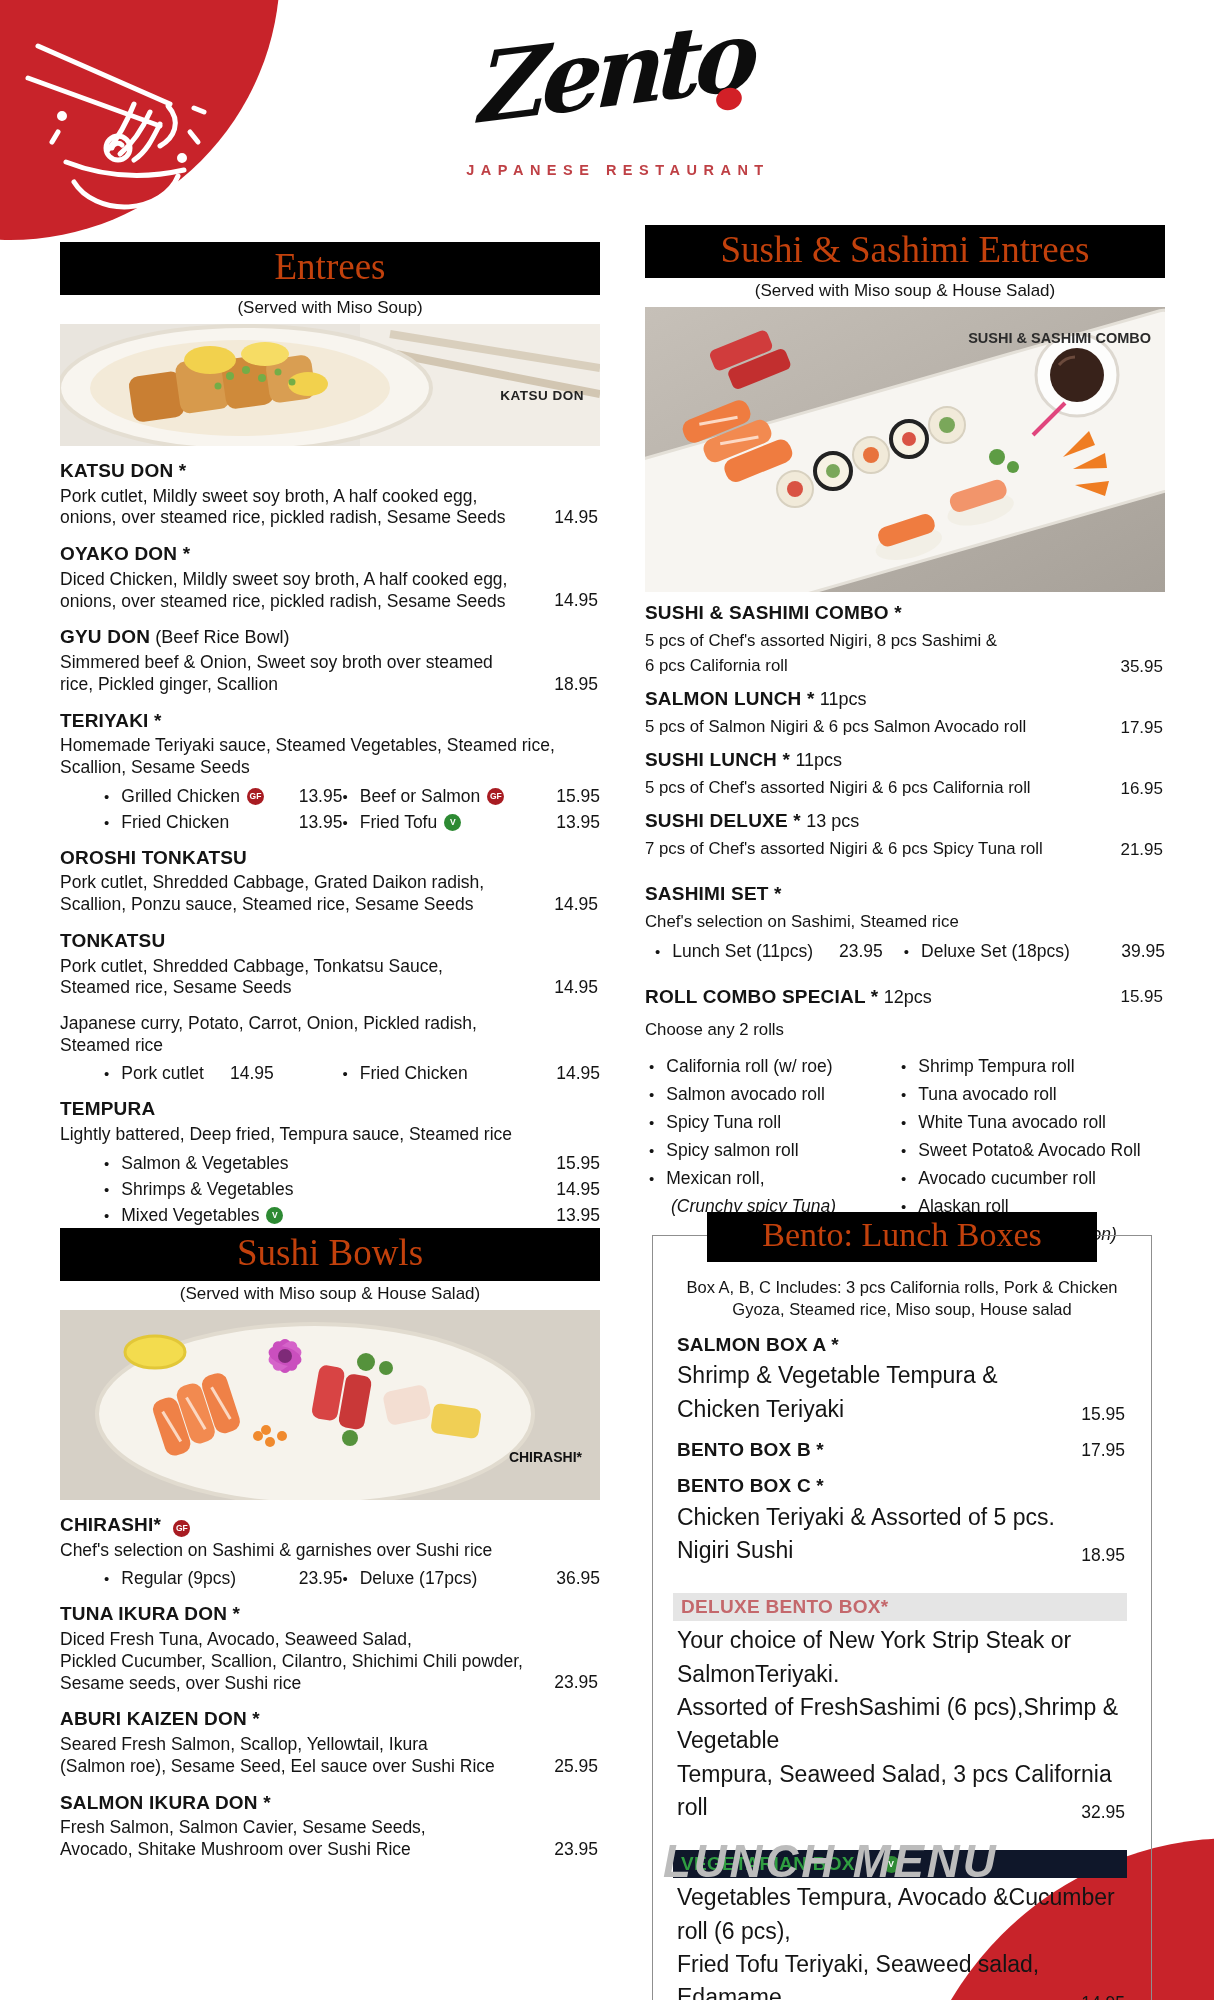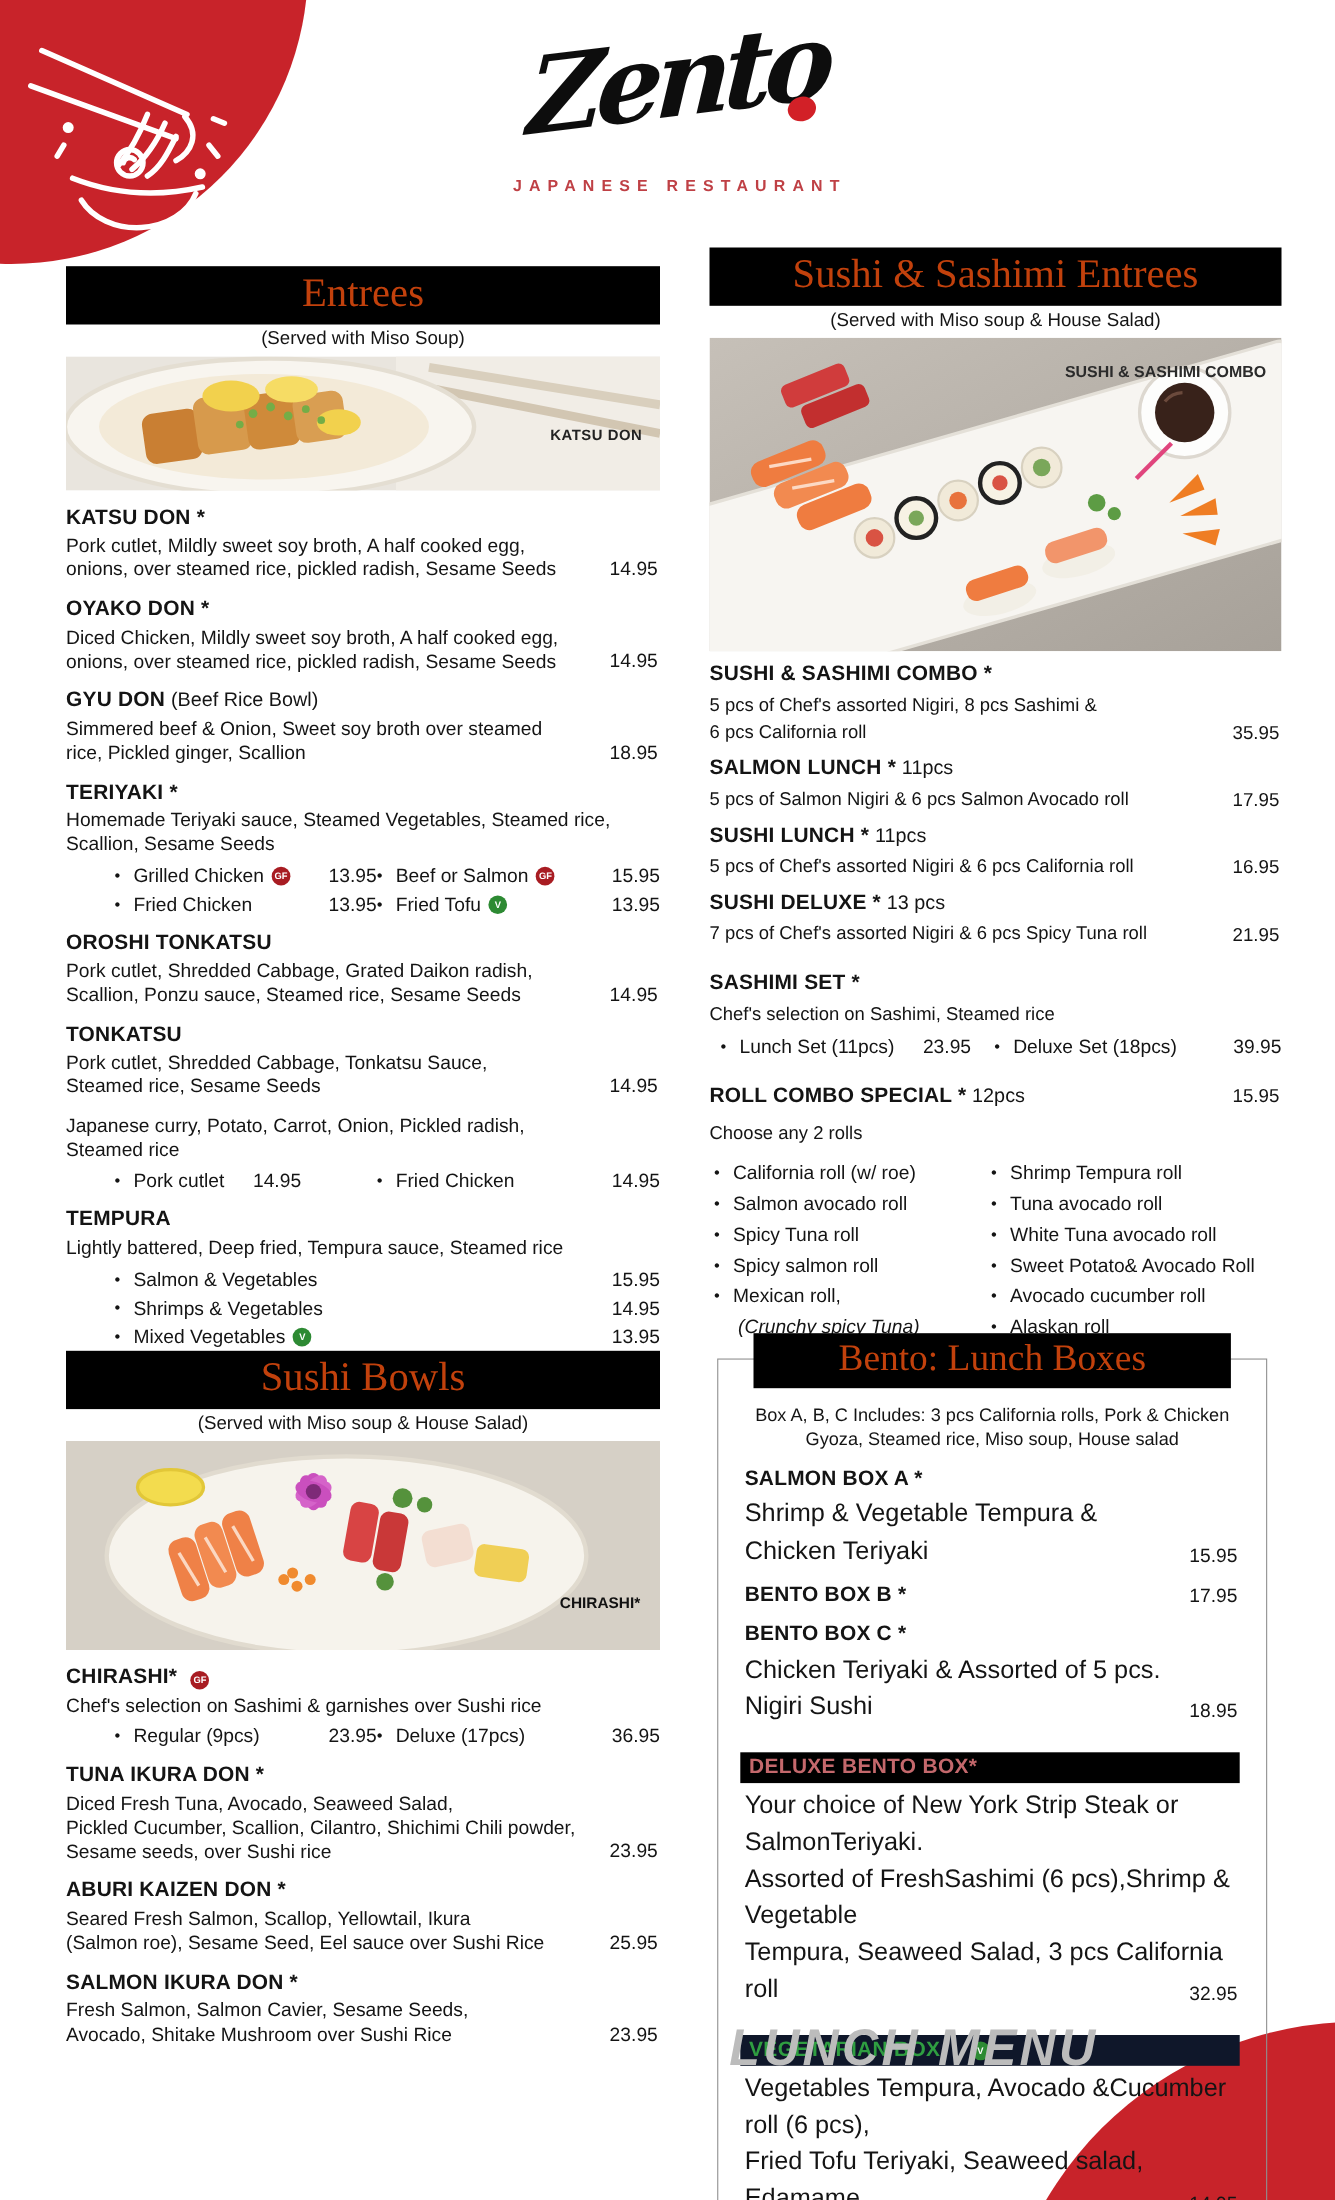--- a/index.html
+++ b/index.html
@@ -55,28 +55,28 @@
   #sushiEntrees .price{font-size:17px;}
   
   .rolls{display:flex;margin:14px 0 0 4px;font-size:17.5px;}
   .rolls-col{display:flex;flex-direction:column;row-gap:7px;}
   .rolls-col.left{width:252px;flex:none;}
   .rolls-col.right{flex:1;}
   .roll{display:flex;align-items:center;}
   .roll-note{font-style:italic;margin-left:22px;}
   .rolls-col.right .roll-note{margin-left:30px;}
   
-  .bento-bar{position:relative;z-index:2;width:434px;margin:0 auto;font-size:34px;padding:4px 0 8px;}
+  .bento-bar{position:relative;z-index:2;width:390px;margin:0 auto;font-size:34px;padding:4px 0 8px;}
   .bento-box{border:1.5px solid #8f8f8f;margin-top:-27px;padding:40px 24px 26px;background:transparent;}
   .bento-note{text-align:center;font-size:16.5px;line-height:1.35;white-space:pre-line;}
   .bento-box .mi{margin-top:13px;}
   .bento-box .mi-desc{font-size:23px;line-height:1.45;padding-right:64px;}
   .bento-box .mi-desc.full{padding-right:0;}
   .hl{display:flex;align-items:center;padding:3px 8px;margin:0 0 2px -4px;font-size:19px;font-weight:bold;letter-spacing:.3px;}
-  .hl.pink{background:#000000;color:#c4686c;}
+  .hl.pink{background:#e5e5e5;color:#c4686c;}
   .hl.green{background:#0f172a;color:#2f9e41;gap:28px;}
   .mi.gap{margin-top:26px;}
   
   .watermark{position:absolute;left:663px;top:1833px;font-size:47px;font-weight:bold;font-style:italic;
              color:#bcbcbc;letter-spacing:3px;transform:scaleX(.97);transform-origin:left;}
 </style>
 </head>
 <body>
 
 <div class="page">

